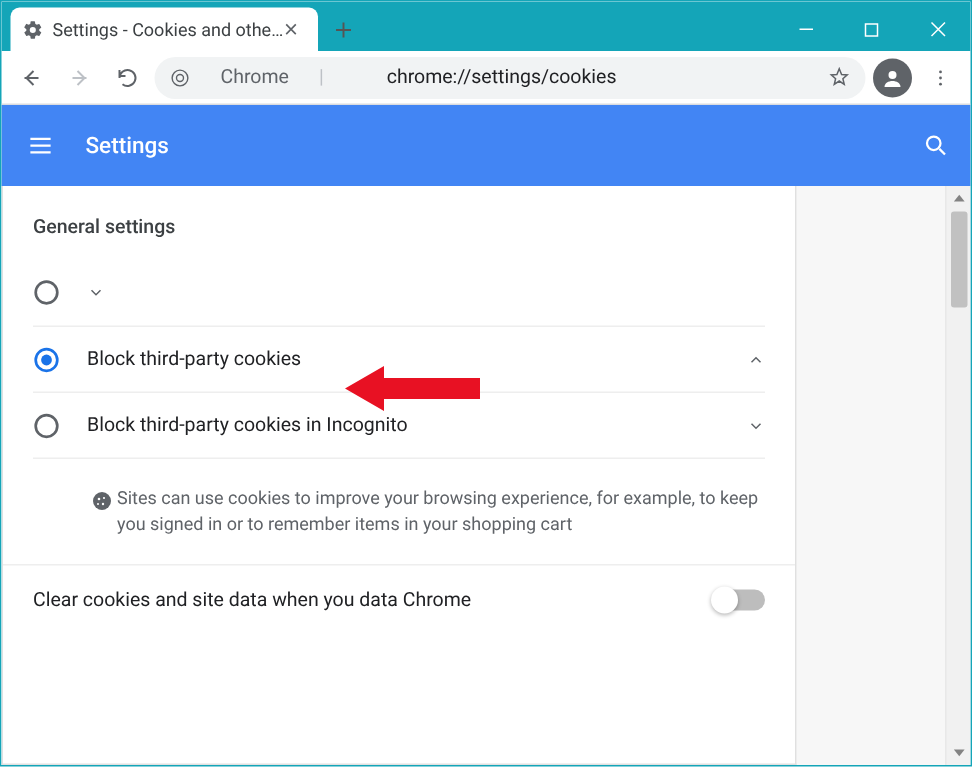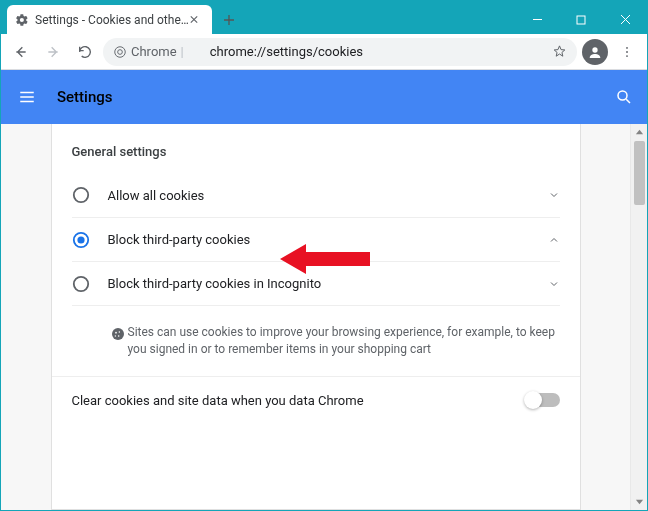--- a/index.html
+++ b/index.html
@@ -10,37 +10,37 @@
   .tab svg { margin-right:6px; }
   .tab span.txt { flex:1; white-space:nowrap; overflow:hidden; text-overflow:ellipsis; }
   .tab .close { width:14px; height:14px; display:flex; align-items:center; justify-content:center; border-radius:50%; }
   .newtab { width:26px; height:26px; display:flex; align-items:center; justify-content:center; color:#fff; margin-left:4px; margin-bottom:1px;}
   .winbtns { margin-left:auto; display:flex; }
   .winbtn { width:44px; height:29px; display:flex; align-items:center; justify-content:center; color:#fff; }
   
   .toolbar { height:36px; display:flex; align-items:center; padding:0 6px; gap:4px; border-bottom:1px solid #dadce0;}
   .tbtn { width:28px; height:28px; display:flex; align-items:center; justify-content:center; border-radius:50%; color:#5f6368;}
   .tbtn.dis { color:#bdc1c6; }
-  .omni { flex:1; height:28px; background:#f1f3f4; border-radius:14px; display:flex; align-items:center; padding:0 10px; font-size:13px; color:#5f6368; gap:4px;}
+  .omni { flex:1; height:28px; background:#f1f3f4; border-radius:14px; display:flex; align-items:center; padding:0 10px; font-size:13px; color:#5f6368; gap:20px;}
   .omni .url { color:#202124;margin-left:22px; }
   .omni .chip { color:#5f6368; }
   .omni .sep { color:#bdc1c6; }
   .star { margin-left:auto; color:#5f6368;}
   .avatar { width:26px; height:26px; background:#5f6368; border-radius:50%; display:flex; align-items:center; justify-content:center;}
   
-  .bluehdr { height:54px; background:#4285f4; display:flex; align-items:center; padding:0 14px; color:#000000;}
+  .bluehdr { height:54px; background:#4285f4; display:flex; align-items:center; padding:0 14px; color:#ffffff;}
   .bluehdr .ham { width:24px; height:24px; display:flex; align-items:center; justify-content:center; margin-right:18px;}
   .bluehdr .ttl { font-size:15px; font-weight:500;}
   .bluehdr .srch { margin-left:auto; }
   
   .workarea { display:flex; height:calc(511px - 33px - 36px - 54px - 2px); }
   .scroller { width:17px; background:#f1f1f1; border-left:1px solid #e8e8e8; display:flex; flex-direction:column; align-items:center;}
   .scroller .arr { height:17px; width:100%; display:flex; align-items:center; justify-content:center; color:#838383;}
   .scroller .thumb { width:11px; height:64px; background:#c1c1c1; border-radius:2px; margin-top:0;}
-  .content { flex:1; background:#f7f7f7; display:flex; justify-content:center; overflow:hidden; padding-top:0;}
+  .content { flex:1; background:#f7f7f7; display:flex; justify-content:flex-start; overflow:hidden; padding-top:0;}
   .card { width:530px; background:#fff; border:1px solid #e0e0e0; border-top:none; border-radius:0; padding:20px 20px 0 20px; position:relative;}
   .sect-title { font-size:13px; color:#3c4043; font-weight:500; margin-bottom:14px;}
   .row { display:flex; align-items:center; height:44px; border-top:1px solid #eee; font-size:13px; color:#202124; }
   .row.first { border-top:none; }
   .row .radio { width:18px; height:18px; margin-right:18px; }
   .row .lbl { flex:1; }
   .row .chev { color:#5f6368; }
   .detail { padding:10px 0 10px 36px; border-top:1px solid #eee;}
   .dline { display:flex; gap:0; font-size:12px; color:#5f6368; line-height:1.4; padding:8px 0;}
   .dline .ico { width:20px; flex:none; display:flex; justify-content:center; padding-top:2px;}
@@ -157,21 +157,20 @@
   <div class="content">
     <div class="card">
       <div class="sect-title">General settings</div>
 
       <div class="row first">
         <span class="radio">
             <svg width="18" height="18" viewBox="0 0 20 20">
               <circle cx="10" cy="10" r="8" fill="none" stroke="#5f6368" stroke-width="2"></circle>
             </svg>
           </span>
-        <span class="lbl">Allow all cookies</span>
         <span class="chev">
             <svg width="12" height="12" viewBox="0 0 24 24">
               <path fill="none" stroke="#5f6368" stroke-width="2" d="M6 9l6 6 6-6"></path>
             </svg>
           </span>
       </div>
 
       <div class="row">
         <span class="radio">
             <svg width="18" height="18" viewBox="0 0 20 20">

